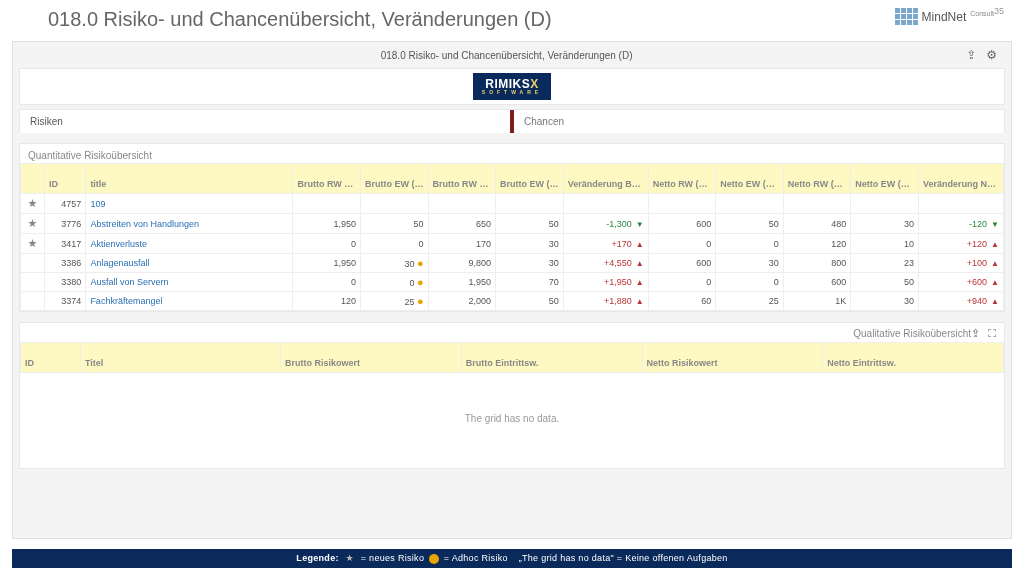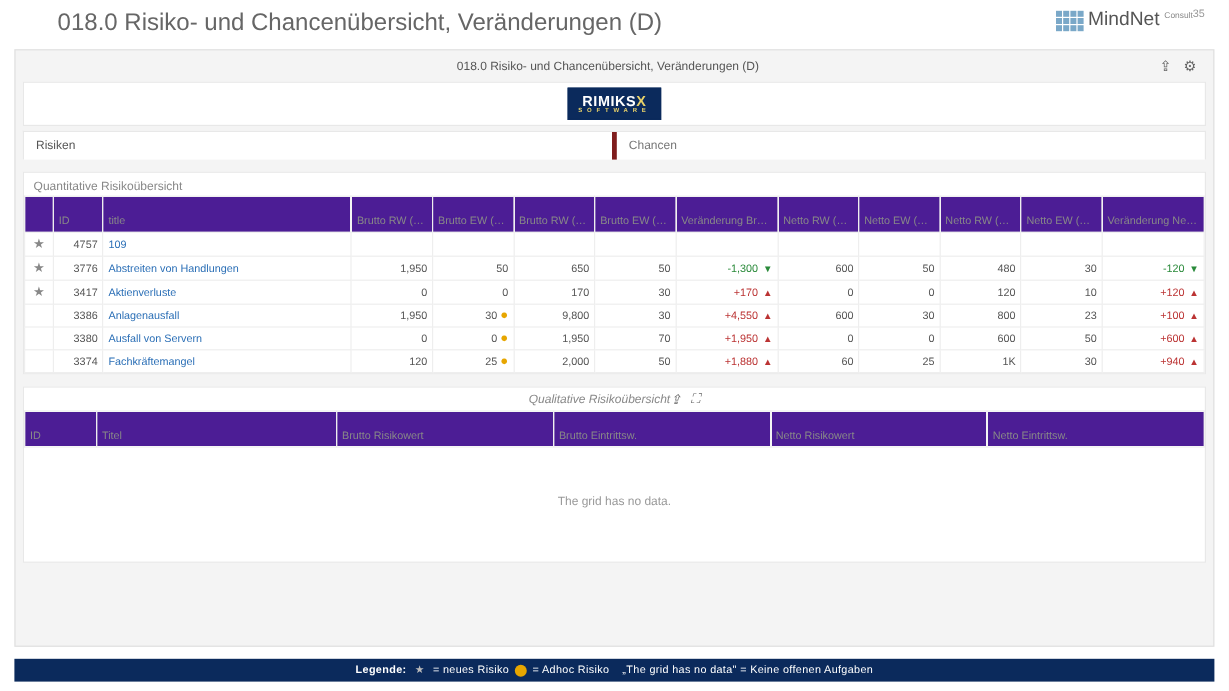--- a/index.html
+++ b/index.html
@@ -4,45 +4,45 @@
 <style>
   * { box-sizing: border-box; margin: 0; padding: 0; }
   body { font-family: "Segoe UI", Arial, sans-serif; background: #fff; width: 1024px; height: 576px; overflow: hidden; font-size: 10px; color: #333; position: relative; }
   .slide-header { display: flex; justify-content: space-between; align-items: flex-start; padding: 8px 30px 4px 48px; }
   .slide-title { font-size: 20px; color: #666; font-weight: 400; }
   .mindnet { text-align: right; font-size: 7px; color: #888; }
   .mindnet .pg { position: absolute; top: 6px; right: 20px; font-size: 9px; color: #999; }
   .mindnet-logo { display: flex; align-items: center; gap: 4px; }
   .grid-icon { display: inline-grid; grid-template-columns: repeat(4, 5px); grid-template-rows: repeat(3, 5px); gap: 1px; }
   .grid-icon span { background: #7aa8c8; }
-  .mindnet-text { font-size: 16px; color: #555; font-weight: 500; }
+  .mindnet-text { font-size: 12px; color: #555; font-weight: 500; }
   .app-frame { margin: 6px 12px 0 12px; background: #f4f4f4; border: 1px solid #e0e0e0; height: 498px; position: relative; }
   .app-titlebar { display: flex; justify-content: space-between; align-items: center; padding: 6px 14px 6px 14px; font-size: 10px; color: #555; }
   .app-title { flex: 1; text-align: center; }
   .app-tools { display: flex; gap: 10px; color: #666; font-size: 12px; }
   .logo-row { background: #fff; border: 1px solid #e8e8e8; margin: 0 6px 4px 6px; text-align: center; padding: 4px 0; }
   .rimiks { display: inline-block; background: #0b2a5c; color: #fff; padding: 3px 8px 4px 8px; font-size: 12px; font-weight: bold; letter-spacing: 0.5px; border: 1px solid #0b2a5c; }
   .rimiks small { font-size: 5px; display: block; letter-spacing: 4px; color: #e9d26a; margin-top: -2px; }
   .tabs { display: flex; margin: 0 6px; background: #fff; border: 1px solid #e8e8e8; border-bottom: none; font-size: 10px; }
   .tab { flex: 1; padding: 6px 10px; color: #777; cursor: pointer; }
   .tab.active { color: #555; }
   .tab + .tab { border-left: 4px solid #7f1d1d; }
   .section { margin: 10px 6px; background: #fff; border: 1px solid #e8e8e8; }
   .section-title { font-size: 10px; color: #888; padding: 6px 8px 2px 8px; }
   table { width: 100%; border-collapse: collapse; font-size: 9px; color: #555; table-layout: fixed; }
   th, td { border: 1px solid #eee; padding: 3px 4px; text-align: right; white-space: nowrap; overflow: hidden; text-overflow: ellipsis; }
-  th { color: #888; font-weight: 400; background: #4c1d95; vertical-align: bottom; height: 30px; line-height: 1.1; }
+  th { color: #888; font-weight: 700; background: #fef9c3; vertical-align: bottom; height: 30px; line-height: 1.1; }
   td.l, th.l { text-align: left; }
   td.link { color: #2b6fb6; text-align: left; cursor: pointer; }
   .star { color: #888; font-size: 11px; text-align: center; }
   .warn { color: #e7a600; font-size: 11px; }
   .up { color: #b33; }
   .down { color: #2a8a3a; }
   .qual-block { margin-top: 6px; }
-  .qual-header { display: flex; justify-content: center; align-items: center; padding: 4px 8px 2px 8px; font-size: 10px; color: #888; font-style: italic; }
+  .qual-header { display: flex; justify-content: flex-end; align-items: center; padding: 4px 8px 2px 8px; font-size: 10px; color: #888; }
   .qual-tools { display:flex; gap: 8px; color:#666; font-size:11px; }
   .empty { text-align: center; color: #999; padding: 40px 0 44px 0; font-size: 10px; }
   .legend { position: absolute; left: 12px; right: 12px; bottom: 8px; background: #0b2a5c; color: #fff; font-size: 9px; padding: 4px 0; text-align: center; letter-spacing: 0.3px; }
   .legend .s { margin: 0 4px; }
   .legend .star-l { color: #bbb; }
   .legend .dot { display:inline-block; width:10px; height:10px; background:#e7a600; border-radius:50%; vertical-align:middle; margin:0 2px; }
   col.star-c { width: 22px; } col.id-c { width: 38px; } col.title-c { width: 190px; }
   col.v { width: 62px; } col.v2 { width: 78px; }
   .tri-down::after { content: "▼"; margin-left: 4px; font-size:8px; }
   .tri-up::after  { content: "▲"; margin-left: 4px; font-size:8px; }

